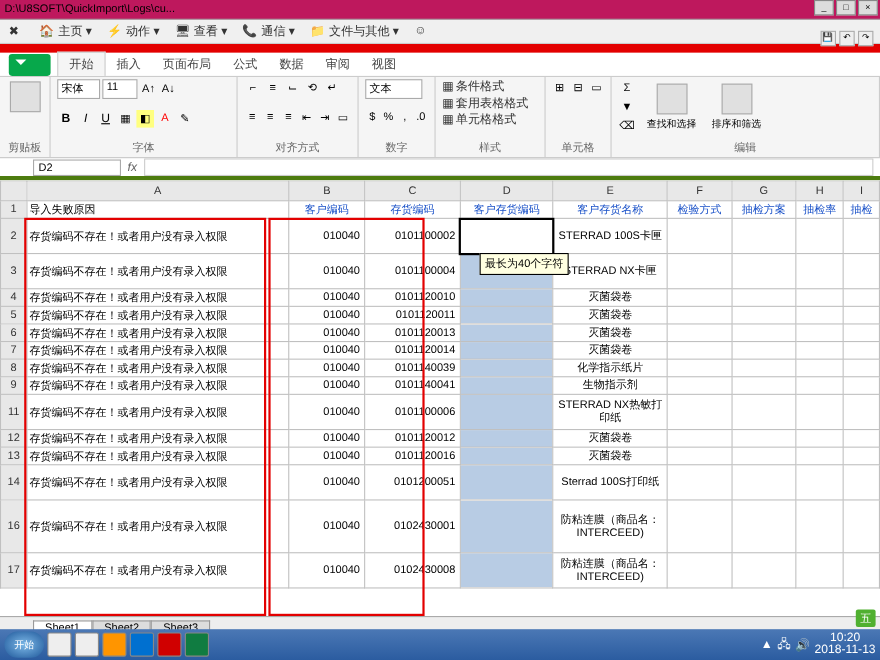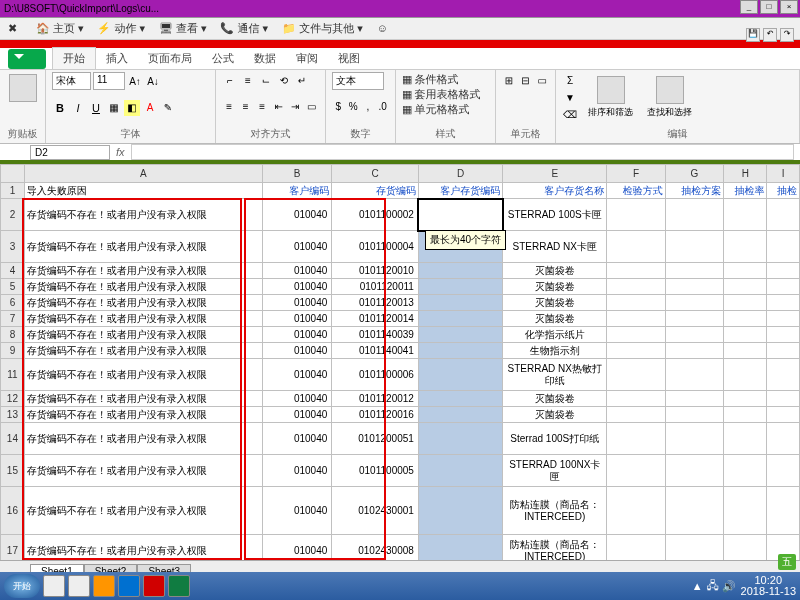--- a/index.html
+++ b/index.html
@@ -1,17 +1,17 @@
 <!DOCTYPE html>
 <html><head>
 <meta charset="utf-8">
 <style>
 *{margin:0;padding:0;box-sizing:border-box;font-family:"Microsoft YaHei",SimSun,sans-serif;font-size:11px}
 body{background:#fff;width:800px;height:600px;overflow:hidden;position:relative}
-.titlebar{height:18px;background:#a21caf;display:flex;align-items:center;padding:0 4px;border-bottom:1px solid #999}
+.titlebar{height:18px;background:#be185d;display:flex;align-items:center;padding:0 4px;border-bottom:1px solid #999}
 .titlebar .path{color:#000;font-size:10px}
 .win-controls{position:absolute;right:2px;top:0;display:flex}
 .win-btn{width:18px;height:14px;background:#ddd;border:1px solid #888;margin-left:2px;font-size:8px;text-align:center;line-height:12px;cursor:pointer}
 .custom-tb{height:22px;background:#f0f0f0;display:flex;align-items:center;gap:14px;padding:0 8px;border-bottom:1px solid #ccc}
 .custom-tb .tb-item{display:flex;align-items:center;gap:3px;color:#333;cursor:pointer}
 .custom-tb .ico{width:14px;height:14px;display:inline-block}
 .redbar{height:8px;background:#e30000}
 .ribbon-tabs{height:22px;background:#fff;display:flex;align-items:flex-end;padding-left:8px;border-bottom:1px solid #ccc}
 .file-btn{width:38px;height:20px;background:#07a84b;border-radius:3px;margin-right:6px;position:relative}
 .file-btn:after{content:"";position:absolute;left:6px;top:5px;width:0;height:0;border:5px solid transparent;border-top-color:#fff}
@@ -33,21 +33,21 @@
 .namebox{height:20px;background:#fff;border-bottom:4px solid #4d7c0f;display:flex;align-items:center}
 .nb-cell{width:80px;border:1px solid #aaa;margin-left:30px;padding:1px 4px;background:#fff;font-size:10px}
 .fx{margin:0 6px;font-style:italic;color:#666}
 .fbar{flex:1;border:1px solid #ccc;height:16px;margin-right:6px;background:#fff}
 .sheet-area{position:relative;height:396px;overflow:hidden;background:#fff}
 table{border-collapse:collapse;width:100%;table-layout:fixed}
 th,td{border:1px solid #c0c0c0;padding:0 2px;height:16px;font-size:10px;overflow:hidden;white-space:nowrap;text-overflow:clip}
 th{background:#e8e8e8;font-weight:normal;text-align:center;color:#333}
 th.colh{height:18px}
 th.rowh{width:22px;background:#e8e8e8;text-align:center}
-.hdr-row td{color:#1850c8;text-align:right}
+.hdr-row td{color:#1850c8;text-align:center}
 .hdr-row td:first-of-type{text-align:left;color:#000}
 td.reason{color:#000}
 td.cB,td.cC{text-align:right;padding-right:4px}
 td.cD{background:#b8cce4}
 td.cE{text-align:center}
 td.sel{background:#fff;outline:2px solid #000;outline-offset:-1px}
 .redbox{position:absolute;border:2px solid #e30000;pointer-events:none}
 .tooltip{position:absolute;background:#ffffe1;border:1px solid #000;padding:2px 4px;font-size:10px;z-index:10}
 .sheet-tabs{height:18px;background:#eee;border-top:1px solid #aaa;display:flex;align-items:flex-end;padding-left:30px;gap:0}
 .stab{padding:1px 10px;background:#fff;border:1px solid #999;border-bottom:none;font-size:10px;cursor:pointer}
@@ -181,25 +181,25 @@
   </div>
   <div class="rgroup" style="flex:1">
     <div style="display:flex;gap:6px;align-items:center">
       <div class="row-mini" style="flex-direction:column;gap:1px">
         <span class="smbtn">Σ</span>
         <span class="smbtn">▼</span>
         <span class="smbtn">⌫</span>
       </div>
       <div class="big-btn">
           <div class="big-ico"></div>
-          <span style="font-size:9px">排序和筛选</span>
+          <span style="font-size:9px">查找和选择</span>
         </div>
       <div class="big-btn">
           <div class="big-ico"></div>
-          <span style="font-size:9px">查找和选择</span>
+          <span style="font-size:9px">排序和筛选</span>
         </div>
     </div>
     <div class="glabel">编辑</div>
   </div>
 </div>
 
 <div class="namebox">
   <div class="nb-cell">D2</div>
   <span class="fx">fx</span>
   <div class="fbar"></div>
@@ -384,32 +384,20 @@
   <td class="cB">010040</td>
   <td class="cC">0101200051</td>
   <td class="cD "></td>
   <td class="cE" style="white-space:normal;line-height:12px">Sterrad 100S打印纸</td>
   <td></td>
           <td></td>
           <td></td>
           <td></td>
         </tr>
         <tr>
-          <th class="rowh" style="height:32px">15</th>
-  <td class="reason">存货编码不存在！或者用户没有录入权限</td>
-  <td class="cB">010040</td>
-  <td class="cC">0101100005</td>
-  <td class="cD "></td>
-  <td class="cE" style="white-space:normal;line-height:12px">STERRAD 100NX卡匣</td>
-  <td></td>
-          <td></td>
-          <td></td>
-          <td></td>
-        </tr>
-        <tr>
           <th class="rowh" style="height:48px">16</th>
   <td class="reason">存货编码不存在！或者用户没有录入权限</td>
   <td class="cB">010040</td>
   <td class="cC">0102430001</td>
   <td class="cD "></td>
   <td class="cE" style="white-space:normal;line-height:12px">防粘连膜（商品名：INTERCEED)</td>
   <td></td>
           <td></td>
           <td></td>
           <td></td>
@@ -423,21 +411,21 @@
   <td class="cE" style="white-space:normal;line-height:12px">防粘连膜（商品名：INTERCEED)</td>
   <td></td>
           <td></td>
           <td></td>
           <td></td>
         </tr>
       </tbody>
   </table>
   <div class="redbox" style="left:22px;top:34px;width:220px;height:362px"></div>
   <div class="redbox" style="left:244px;top:34px;width:142px;height:362px"></div>
-  <div class="tooltip" style="left:425px;top:66px">最长为40个字符</div>
+  <div class="tooltip" style="left:436px;top:66px">最长为40个字符</div>
 </div>
 
 <div class="sheet-tabs">
   <div class="stab">Sheet1</div>
   <div class="stab inactive">Sheet2</div>
   <div class="stab inactive">Sheet3</div>
 </div>
 
 <div class="ime-badge">五</div>
 

